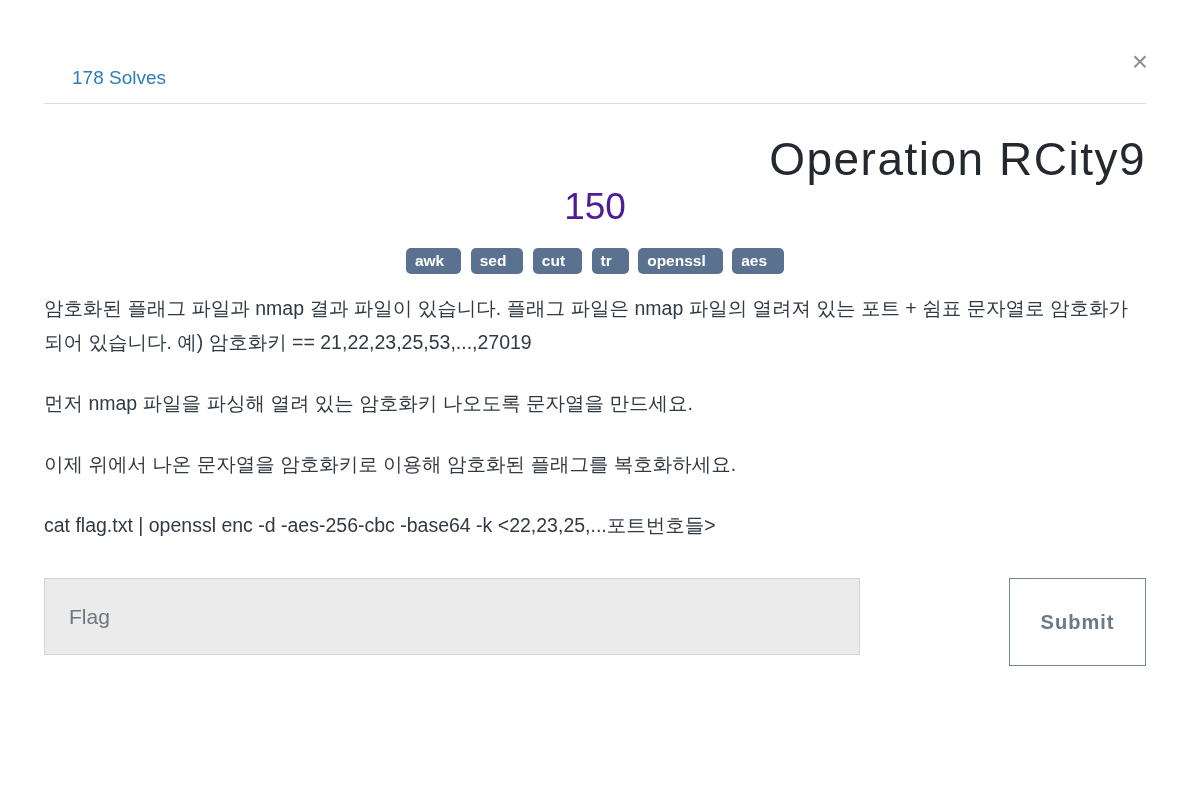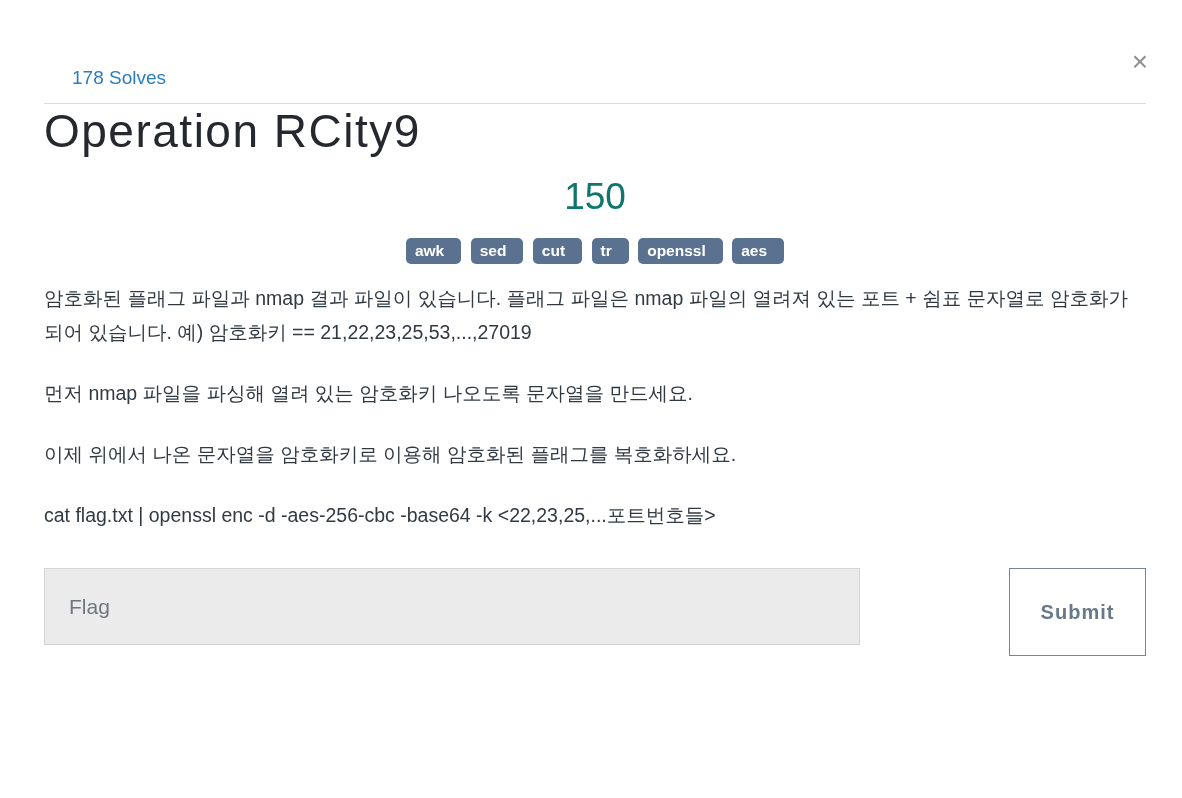--- a/index.html
+++ b/index.html
@@ -51,32 +51,32 @@
     background: #ffffff;
   }
   .nav-tab.link {
     color: #2b7dbc;
     border: none;
     padding: 0 28px;
     text-align: center;
   }
   
   .challenge-title {
-    text-align: left;
+    margin-top: 28px;
+    text-align: right;
     font-size: 46px;
     font-weight: 400;
     letter-spacing: 1.5px;
     color: #25282e;
   }
   .challenge-points {
-    margin-top: 18px;
     text-align: center;
     font-size: 37px;
     font-weight: 400;
-    color: #0f766e;
+    color: #4c1d95;
   }
   .tag-row {
     margin-top: 20px;
     text-align: center;
   }
   .tag-badge {
     display: inline-block;
     background: #5a7290;
     color: #ffffff;
     font-size: 15.5px;

